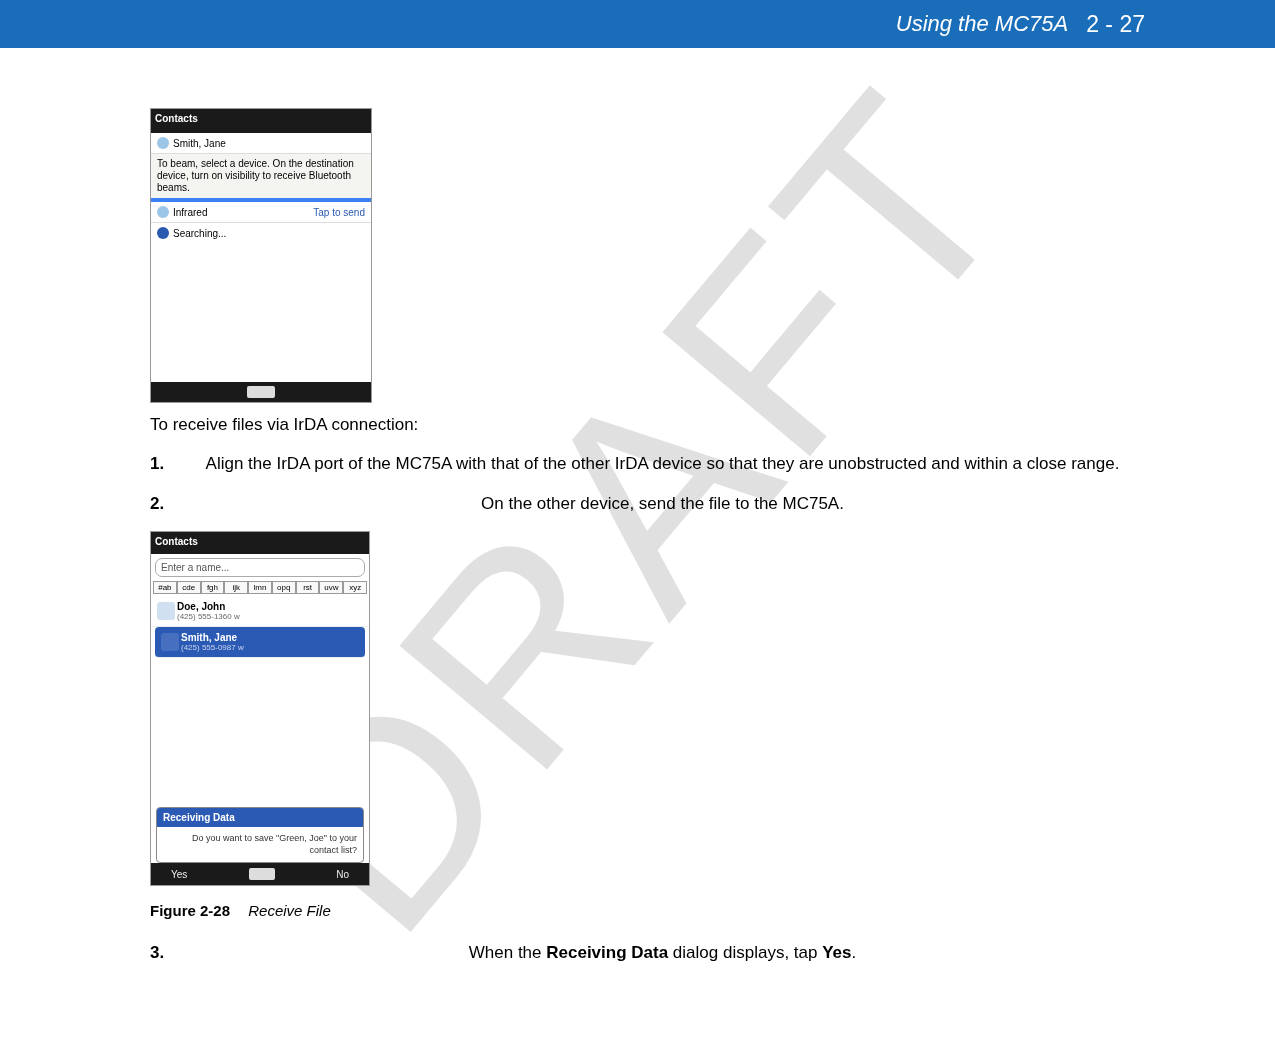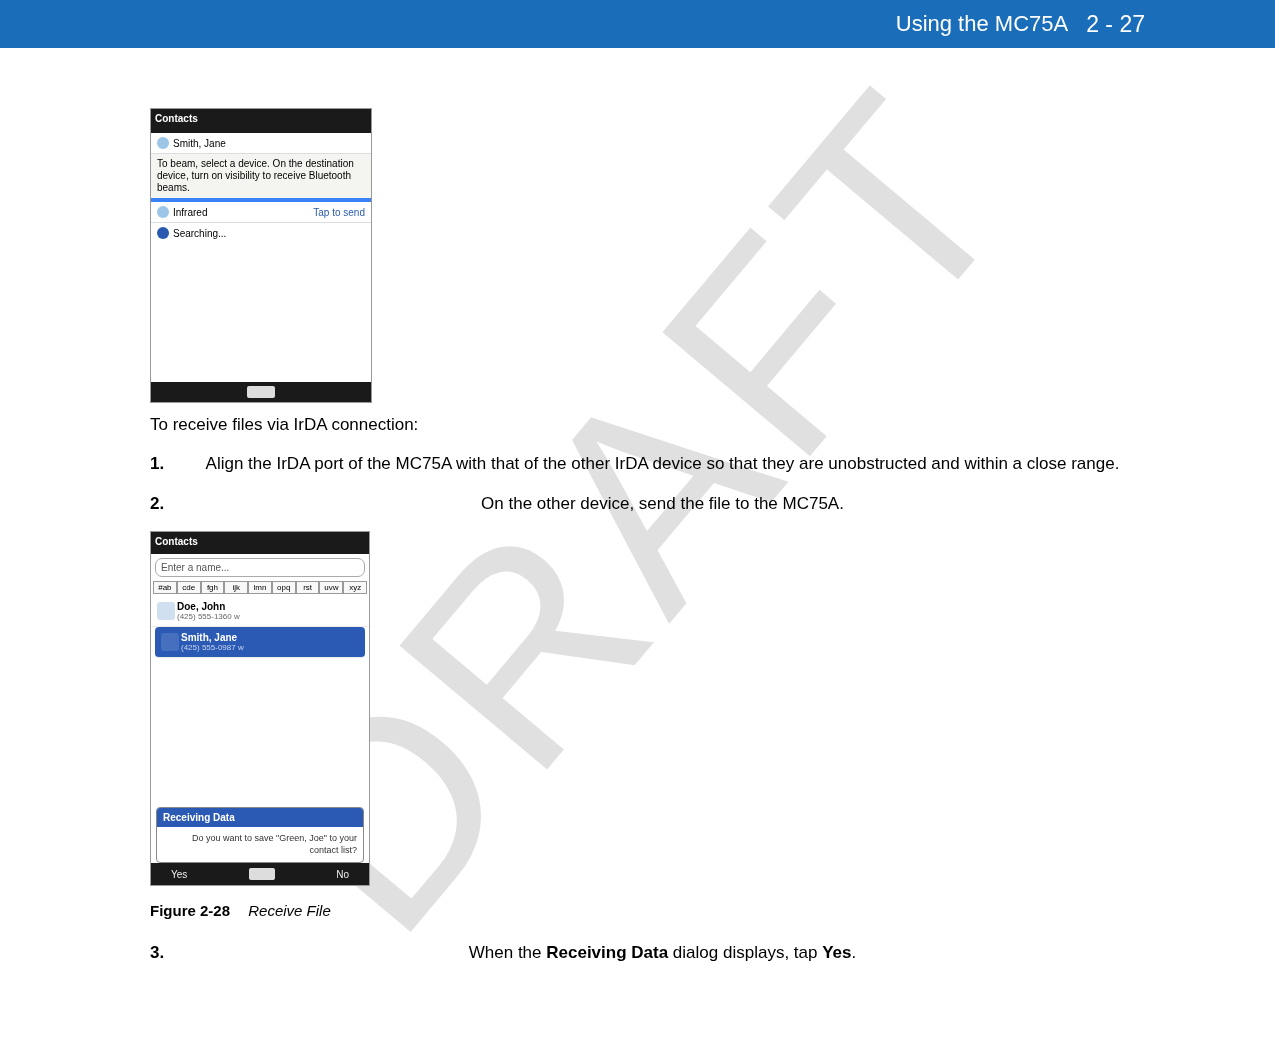--- a/index.html
+++ b/index.html
@@ -33,20 +33,21 @@
     display: flex;
     align-items: center;
     justify-content: flex-end;
     padding-right: 130px;
     color: #fff;
   }
   .header-chapter {
     font-size: 22px;
     font-weight: normal;
     margin-right: 18px;
+    font-style: italic;
   }
   .header-page {
     font-size: 23px;
     font-weight: normal;
   }
   .content {
     padding: 60px 130px 40px 150px;
     position: relative;
     z-index: 2;
     font-size: 17px;

